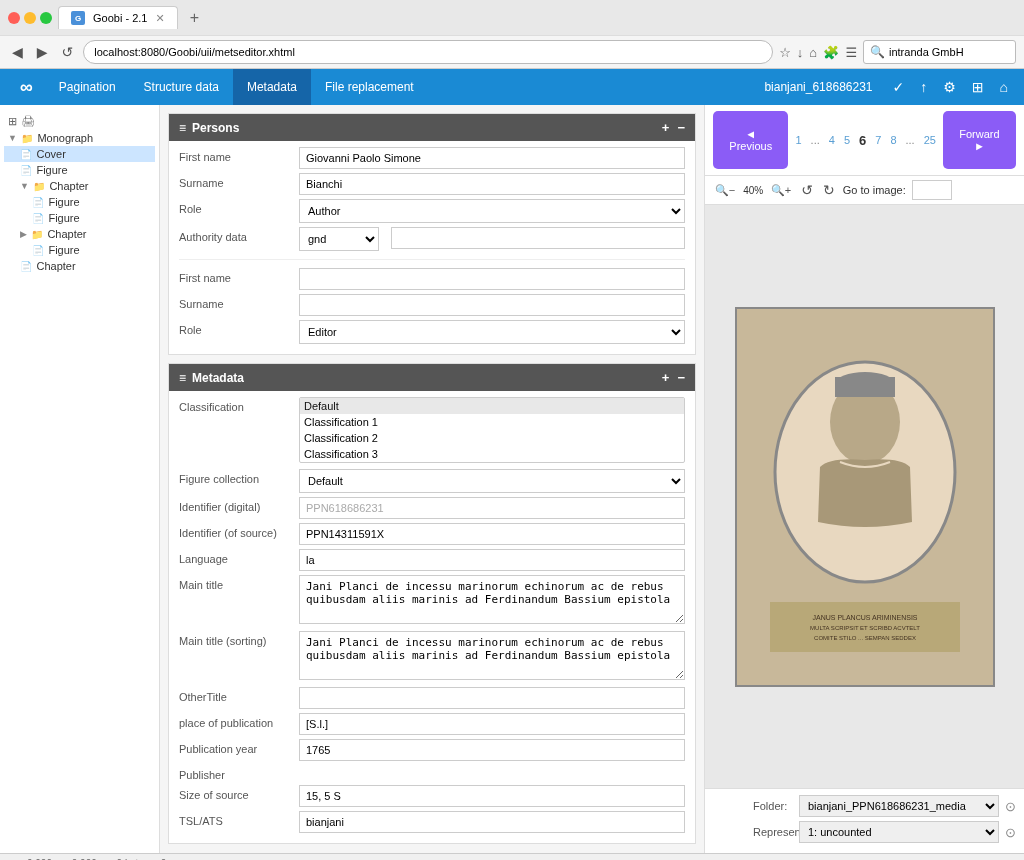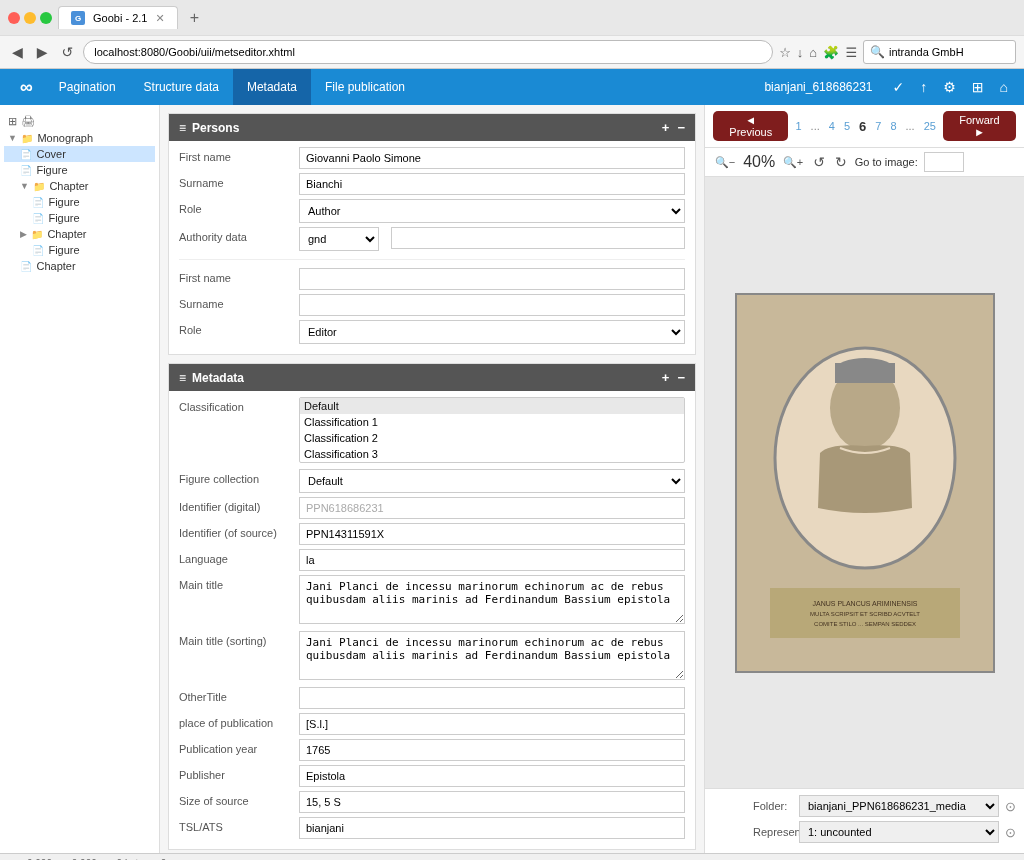--- a/index.html
+++ b/index.html
@@ -63,28 +63,28 @@
     .field-select-with-btn { display: flex; gap: 12px; }
     .field-select-with-btn .field-select { flex: 1; }
     .classification-list { width: 100%; border: 1px solid #ccc; background: white; }
     .classification-list option { padding: 2px 4px; font-size: 11px; }
     .classification-list option:first-child { background: #e8e8e8; }
     .field-textarea { width: 100%; border: 1px solid #ccc; padding: 4px 6px; font-size: 11px; resize: vertical; outline: none; min-height: 40px; }
 
     
     .right-panel { width: 320px; background: white; border-left: 1px solid #ddd; display: flex; flex-direction: column; }
     .image-nav { display: flex; align-items: center; gap: 4px; padding: 6px 8px; border-bottom: 1px solid #ddd; }
-    .nav-prev-btn, .nav-next-btn { background: #7f1d1d; color: white; border: none; padding: 3px 10px; border-radius: 5px; font-size: 11px; cursor: pointer; display: flex; align-items: center; gap: 3px; }
+    .nav-prev-btn, .nav-next-btn { background: #8b5cf6; color: white; border: none; padding: 17px 10px; border-radius: 5px; font-size: 11px; cursor: pointer; display: flex; align-items: center; gap: 3px; }
     .page-nums { font-size: 11px; color: #333; display: flex; align-items: center; gap: 3px; }
     .page-num { padding: 1px 3px; cursor: pointer; color: #5a9fd4; }
     .page-num.current { font-weight: bold; color: #333; font-size: 13px; }
     .page-num.dots { color: #888; }
     .image-toolbar { display: flex; align-items: center; gap: 6px; padding: 4px 8px; border-bottom: 1px solid #ddd; }
     .image-tool-btn { background: none; border: none; font-size: 14px; cursor: pointer; color: #555; padding: 2px; }
-    .zoom-level { font-size: 16px; color: #333; }
+    .zoom-level { font-size: 10px; color: #333; }
     .goto-label { font-size: 11px; color: #333; }
     .goto-input { width: 40px; height: 20px; border: 1px solid #ccc; font-size: 11px; padding: 1px 4px; }
     .image-container { flex: 1; display: flex; align-items: center; justify-content: center; background: #e8e8e8; overflow: hidden; padding: 8px; }
     .manuscript-image { width: 260px; height: 380px; background: #c8b89a; border: 2px solid #888; display: flex; align-items: center; justify-content: center; position: relative; overflow: hidden; }
 
     
     .image-meta { padding: 6px 8px; border-top: 1px solid #ddd; font-size: 11px; }
     .image-meta-row { display: flex; align-items: center; gap: 6px; margin-bottom: 4px; }
     .image-meta-label { width: 80px; color: #555; padding-left: 40px; }
     .image-meta-select { flex: 1; height: 22px; border: 1px solid #ccc; font-size: 11px; padding: 0 4px; }
@@ -138,21 +138,21 @@
       <input type="text" placeholder="intranda GmbH" value="intranda GmbH" style="">
     </div>
   </div>
 </div>
 
 <div class="app-header">
   <div class="app-logo">∞</div>
   <button class="header-nav-btn">Pagination</button>
   <button class="header-nav-btn">Structure data</button>
   <button class="header-nav-btn active">Metadata</button>
-  <button class="header-nav-btn">File publication</button>
+  <button class="header-nav-btn">File replacement</button>
   <div class="header-spacer"></div>
   <span class="header-user">bianjani_618686231</span>
   <button class="header-action-btn">✓</button>
   <button class="header-action-btn">↑</button>
   <button class="header-action-btn">⚙</button>
   <button class="header-action-btn">⊞</button>
   <button class="header-action-btn">⌂</button>
 </div>
 
 <div class="main-layout">
@@ -375,23 +375,20 @@
 
         <div class="field-row">
           <span class="field-label">Publication year</span>
           <div class="field-value">
             <input type="text" class="field-input" value="1765" style="">
           </div>
         </div>
 
         <div class="field-row">
           <span class="field-label">Publisher</span>
-          <div class="field-value">
-            <input type="text" class="field-input" value="Epistola" style="">
-          </div>
         </div>
 
         <div class="field-row">
           <span class="field-label">Size of source</span>
           <div class="field-value">
             <input type="text" class="field-input" value="15, 5 S" style="">
           </div>
         </div>
 
         <div class="field-row">

